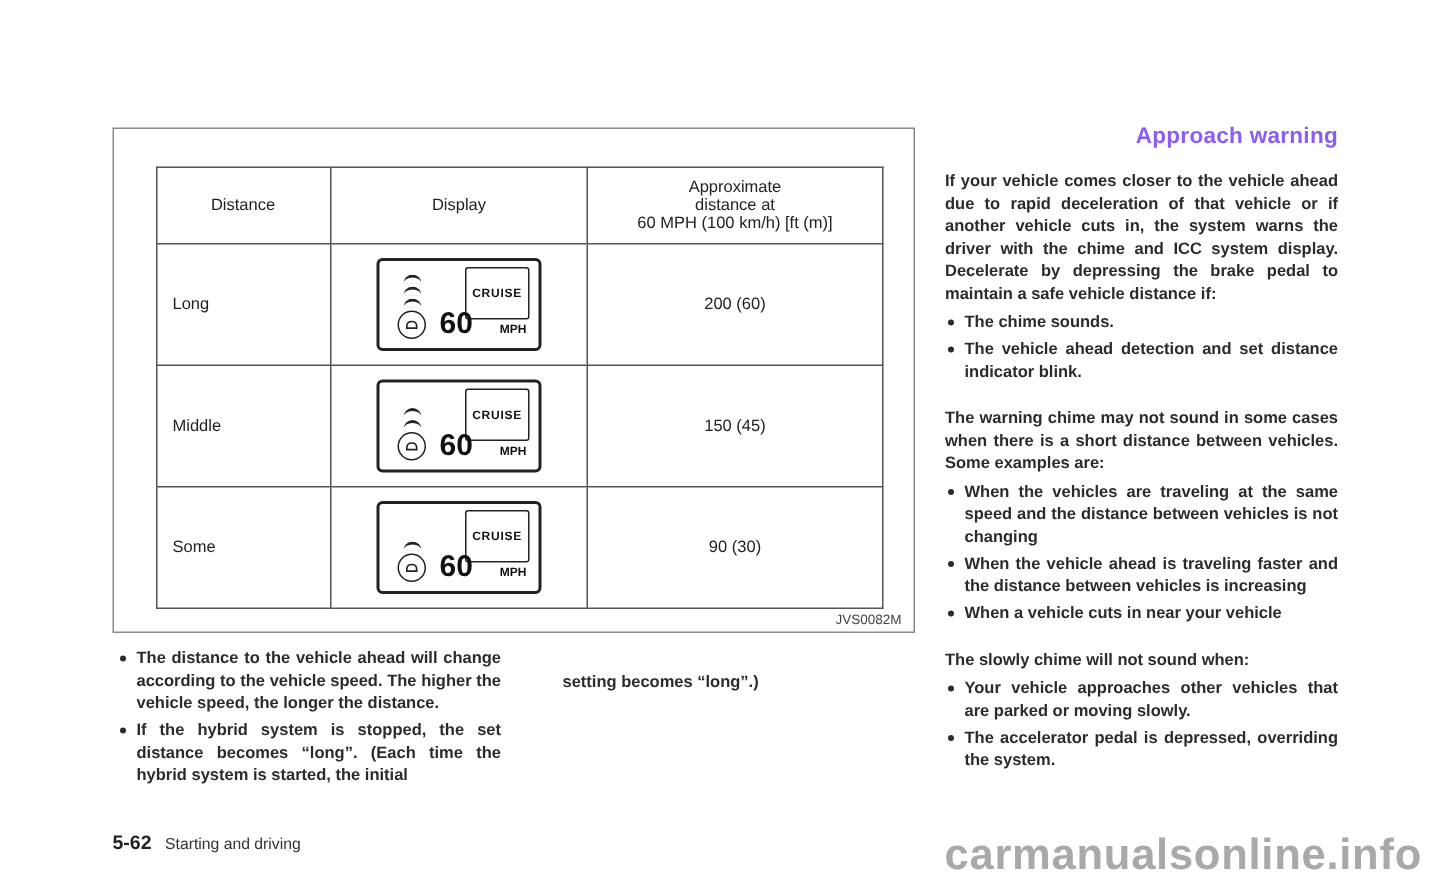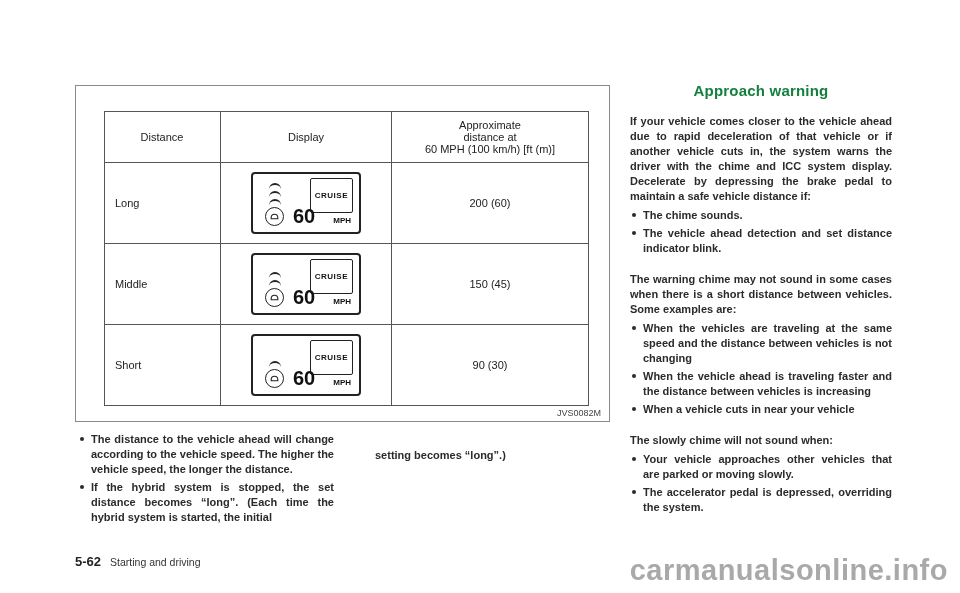--- a/index.html
+++ b/index.html
@@ -36,22 +36,22 @@
   
   .body-text{font-size:11px;font-weight:700;line-height:15px;text-align:justify;color:#2b2b2b;}
   .col-left{position:absolute;left:78px;top:432px;width:256px;}
   .col-mid{position:absolute;left:375px;top:432px;width:240px;}
   .col-right{position:absolute;left:630px;top:83px;width:262px;}
 
   .bullet{position:relative;padding-left:13px;margin:0 0 3px 0;}
   .bullet::before{content:"";position:absolute;left:2px;top:5px;width:4px;height:4px;
                   background:#2b2b2b;border-radius:50%;}
   .para{margin:16px 0 4px 0;}
-  .section-heading{font-size:15px;font-weight:700;color:#15803d;margin:0 0 8px 0;
-                   text-align:center;letter-spacing:.2px;}
+  .section-heading{font-size:15px;font-weight:700;color:#8b5cf6;margin:0 0 8px 0;
+                   text-align:right;letter-spacing:.2px;}
 
   
   .footer{position:absolute;left:75px;top:554px;display:flex;align-items:baseline;gap:9px;}
   .page-number{font-size:13px;font-weight:700;color:#222;}
   .section-name{font-size:10.5px;font-weight:400;color:#333;}
   .watermark{position:absolute;right:12px;bottom:6px;font-size:29px;font-weight:600;
              color:#a9a9a9;letter-spacing:.5px;}
 </style>
 </head>
 <body>
@@ -108,21 +108,21 @@
                     </svg>
                 </div>
               </div>
               <div class="speed"><span>60</span><span class="mph">MPH</span></div>
             </div>
           </td>
           <td class="col-val">150 (45)</td>
         </tr>
 
         <tr class="data-row">
-          <td class="col-dist">Short</td>
+          <td class="col-dist">Some</td>
           <td class="col-disp">
             <div class="display-box">
               <div class="cruise-badge">CRUISE</div>
               <div class="vehicle-icon">
                 <div class="arcs">
                     <div class="arc"></div>
                   </div>
                 <div class="car-circle">
                   <svg viewBox="0 0 20 16" width="11" height="9">
                       <path d="M4 10 Q4 4 10 4 Q16 4 16 10 L16 12 L4 12 Z" fill="none" stroke="#222" stroke-width="2"></path>

